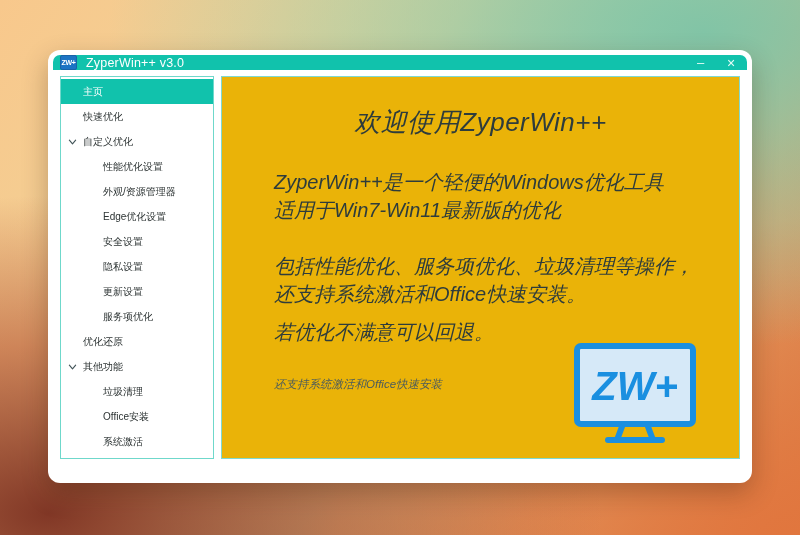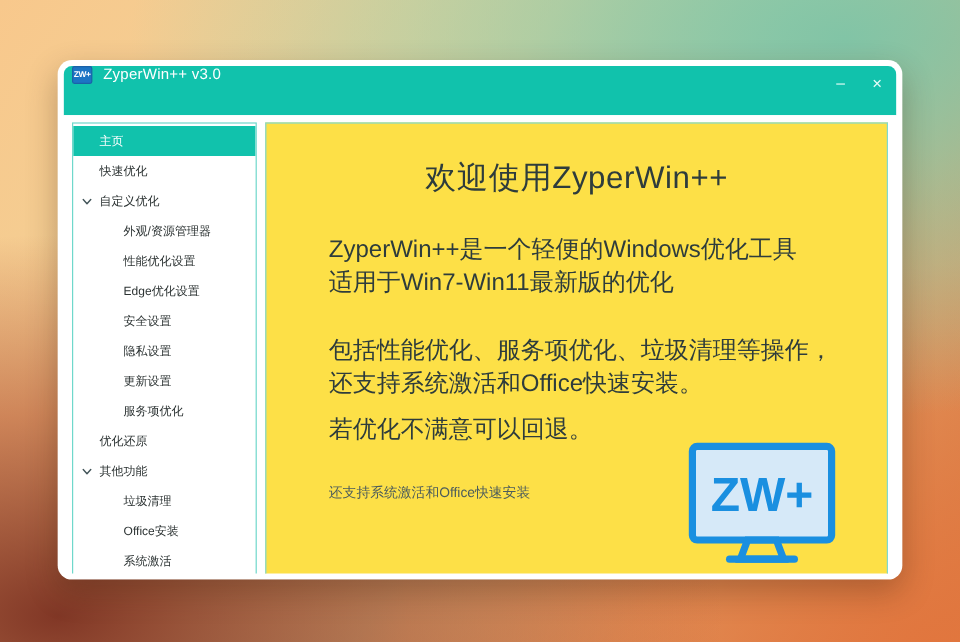--- a/index.html
+++ b/index.html
@@ -32,25 +32,25 @@
     height: 433px;
     border-radius: 12px;
     background: #ffffff;
     border: 5px solid rgba(255,255,255,0.72);
     box-sizing: border-box;
     box-shadow: 0 10px 26px rgba(60,30,10,0.30);
     overflow: hidden;
   }
   .titlebar {
     position: relative;
-    height: 27px;
+    height: 15px;
     background: #11c2ac;
     display: flex;
-    align-items: flex-start;
-    padding: 0 0 14px 7px;
+    align-items: flex-end;
+    padding: 0 0 0 7px;
   }
   .app-icon {
     width: 17px;
     height: 15px;
     border-radius: 2px;
     background: #1c74c4;
     border: 1px solid #1a62a8;
     display: flex;
     align-items: center;
     justify-content: center;
@@ -135,24 +135,25 @@
   .lvl-sub .nav-label { padding-left: 42px; }
   .nav-item.selected {
     background: #11c2ac;
   }
   .nav-item.selected .nav-label { color: #ffffff; }
 
   
   .content {
     flex: 1;
     border: 1px solid #7fd9d0;
-    background: #fde047;
-    box-sizing: border-box;
-    position: relative;
-    overflow: hidden;
+    background: #eab308;
+    box-sizing: border-box;
+    position: relative;
+    overflow: hidden;
+    font-style: italic;
   }
   .welcome-title {
     text-align: center;
     font-size: 26px;
     color: #2e3c3c;
     margin-top: 28px;
     letter-spacing: 0.5px;
   }
   .para {
     margin: 0 0 0 52px;
@@ -208,24 +209,24 @@
           </div>
           <div class="nav-item lvl-group">
             <span class="chev">
               <svg viewBox="0 0 10 10" width="9" height="9">
                 <path d="M1.5 3 L5 7 L8.5 3" fill="none" stroke="#44565a" stroke-width="1.3" stroke-linecap="round" stroke-linejoin="round"></path>
               </svg>
             </span>
             <span class="nav-label">自定义优化</span>
           </div>
           <div class="nav-item lvl-sub">
+            <span class="nav-label">性能优化设置</span>
+          </div>
+          <div class="nav-item lvl-sub">
             <span class="nav-label">外观/资源管理器</span>
-          </div>
-          <div class="nav-item lvl-sub">
-            <span class="nav-label">性能优化设置</span>
           </div>
           <div class="nav-item lvl-sub">
             <span class="nav-label">Edge优化设置</span>
           </div>
           <div class="nav-item lvl-sub">
             <span class="nav-label">安全设置</span>
           </div>
           <div class="nav-item lvl-sub">
             <span class="nav-label">隐私设置</span>
           </div>

